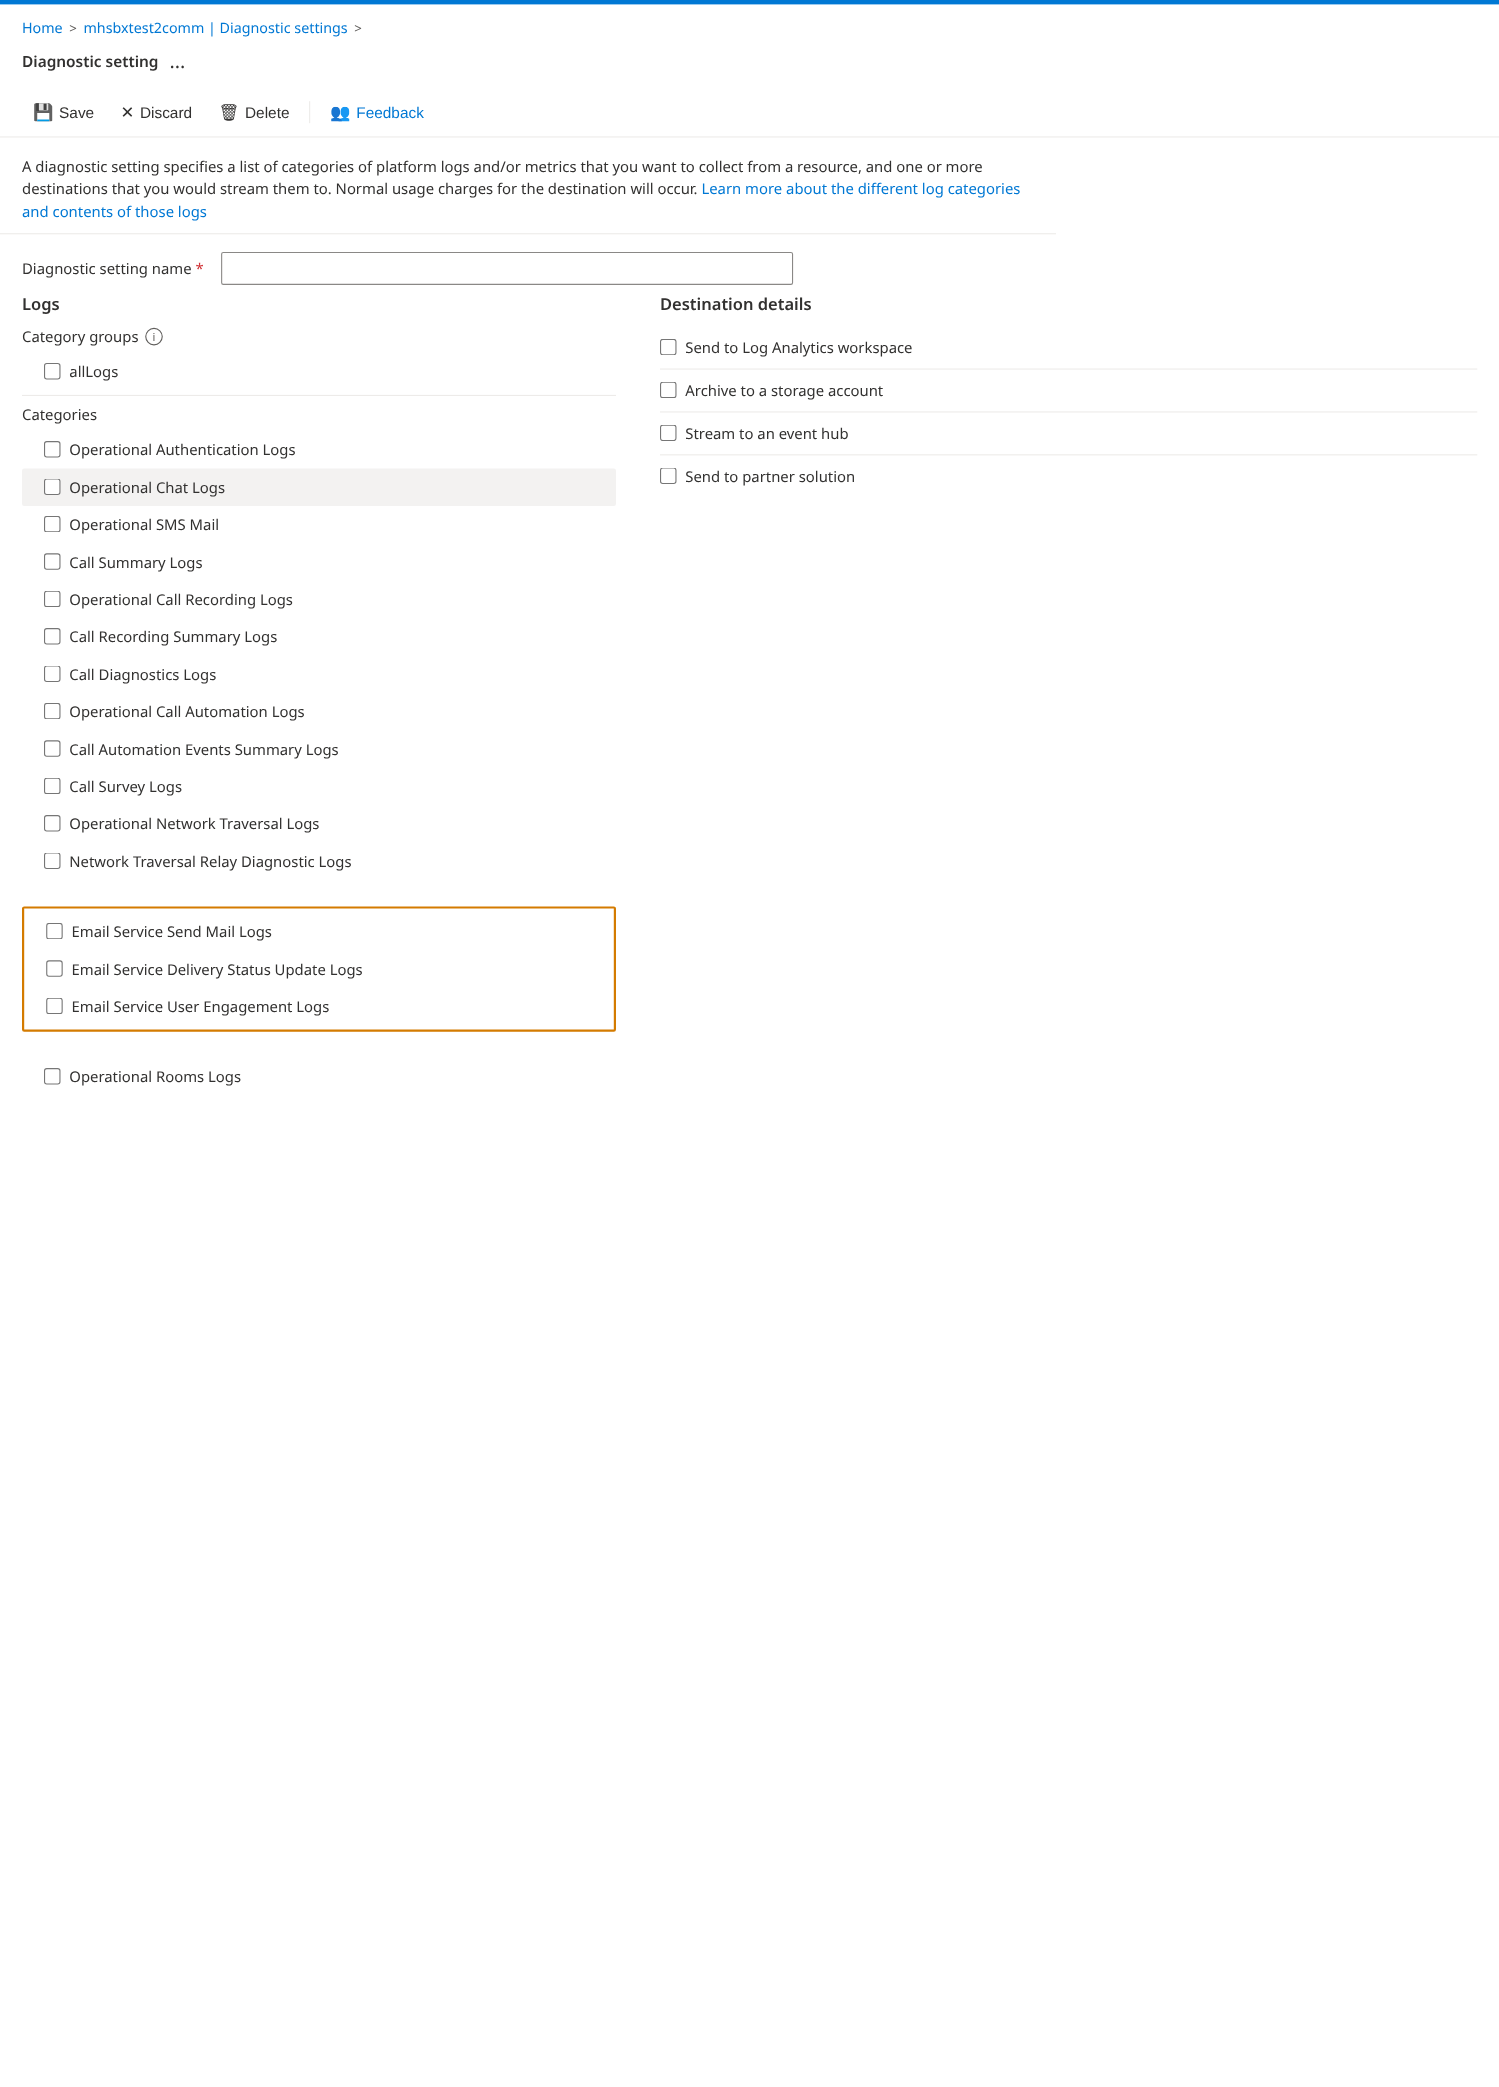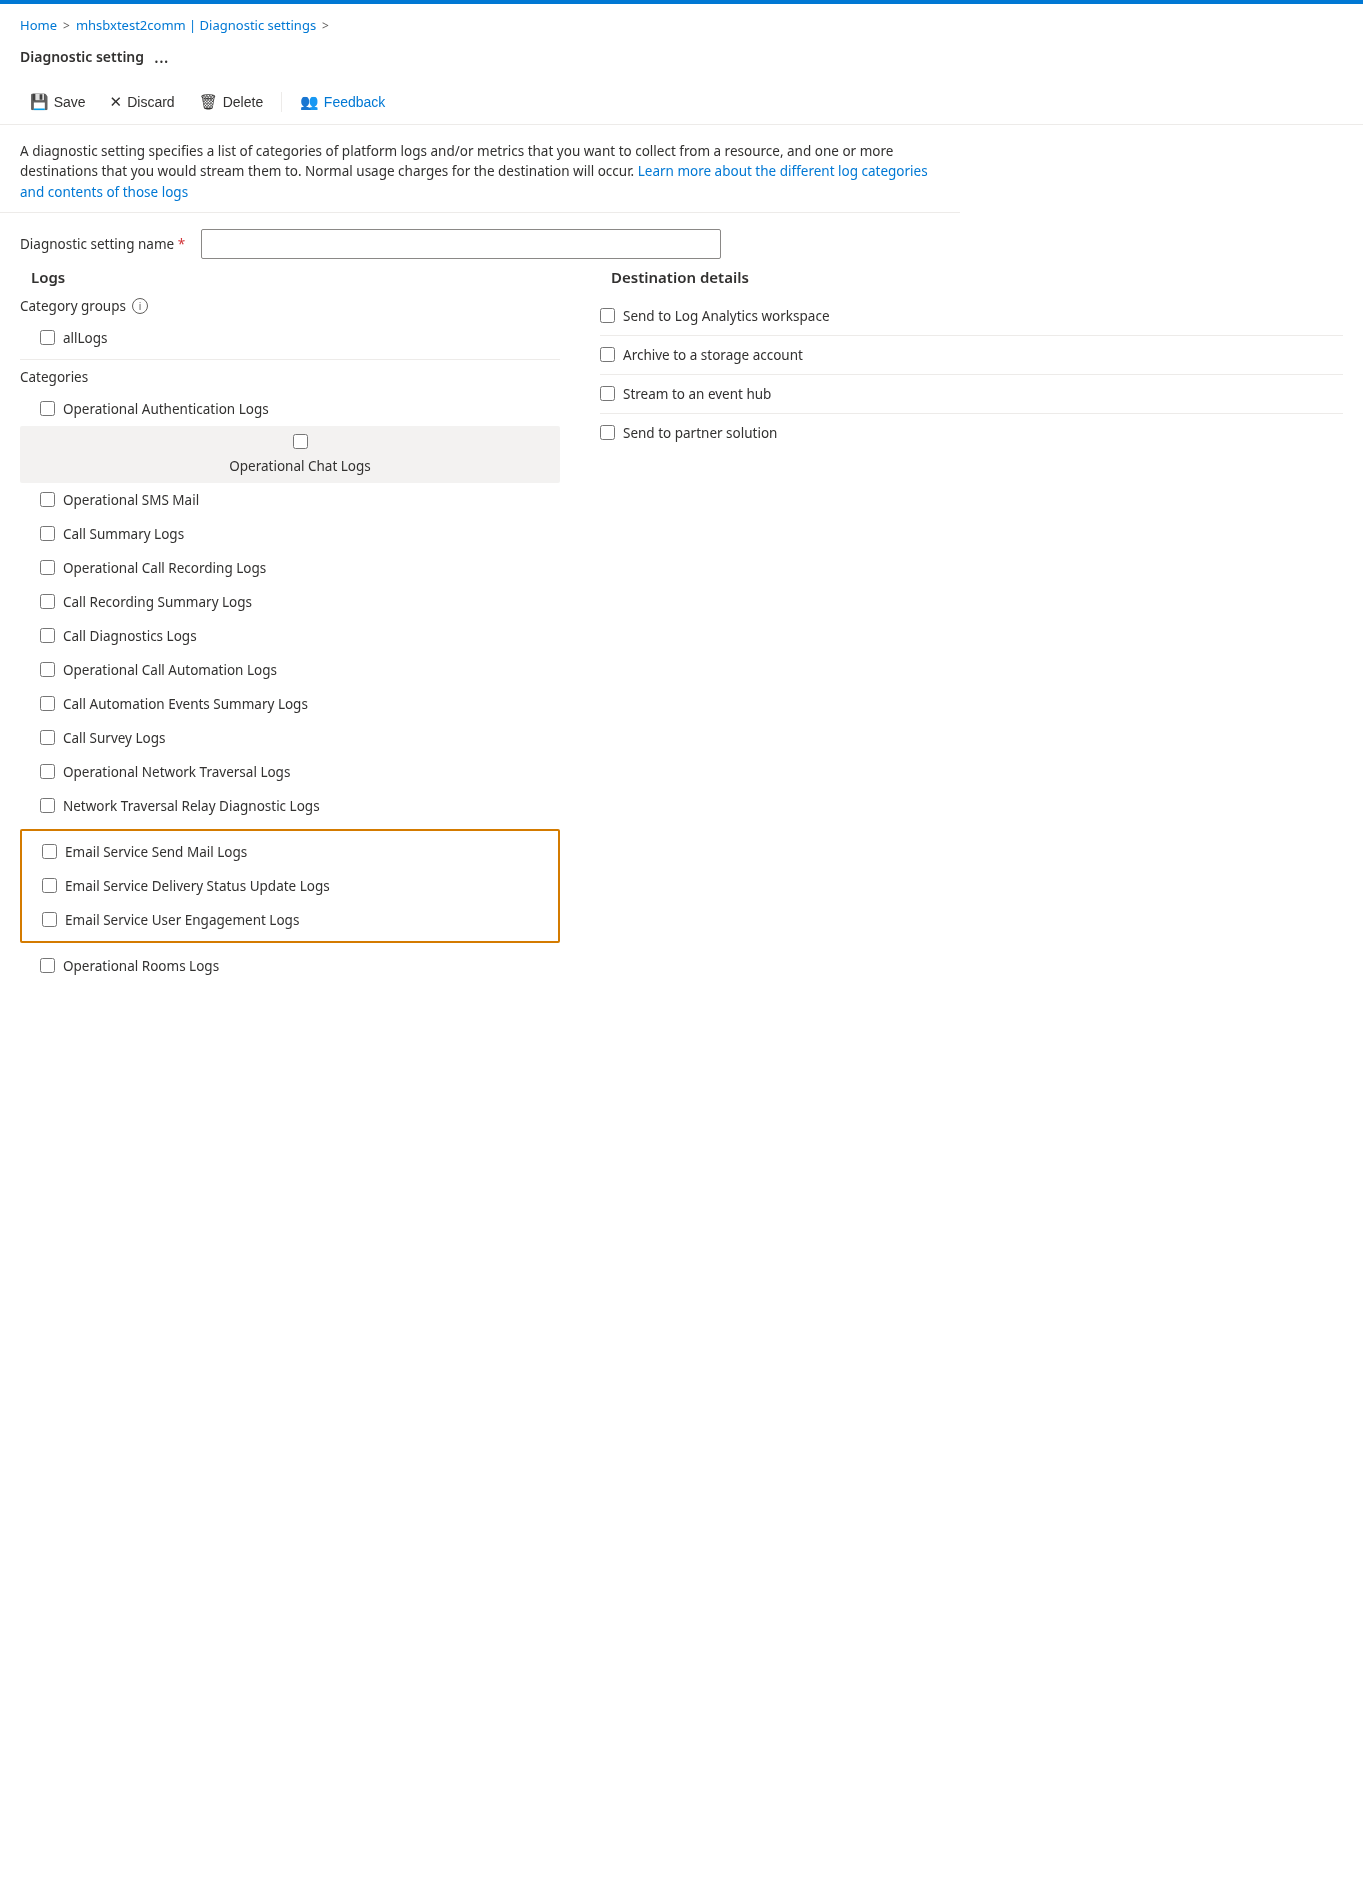--- a/index.html
+++ b/index.html
@@ -104,21 +104,20 @@
 
     .logs-section {
       flex: 0 0 540px;
     }
 
     .section-title {
       font-size: 15px;
       font-weight: 600;
       margin-bottom: 10px;
       color: #323130;
-      margin-left: 11px;
     }
 
     .subsection-title {
       font-size: 13.5px;
       font-weight: 400;
       color: #323130;
       margin: 8px 0 6px 0;
       display: flex;
       align-items: center;
       gap: 6px;
@@ -143,35 +142,34 @@
       align-items: center;
       gap: 8px;
       padding: 8px 0 8px 20px;
       font-size: 13.5px;
       color: #323130;
       cursor: pointer;
       border-radius: 2px;
     }
     .checkbox-item.highlighted {
       background: #f3f2f1;
-      flex-direction: column;
     }
 
     .checkbox-item input[type="checkbox"] {
       width: 15px;
       height: 15px;
       cursor: pointer;
       accent-color: #0078d4;
       flex-shrink: 0;
     }
 
     .email-group {
       border: 2px solid #d47b00;
       border-radius: 2px;
-      margin: 6px 0;
+      margin: 24px 0;
       padding: 4px 0;
     }
 
     .destination-section {
       flex: 1;
     }
 
     .dest-item {
       display: flex;
       align-items: center;

